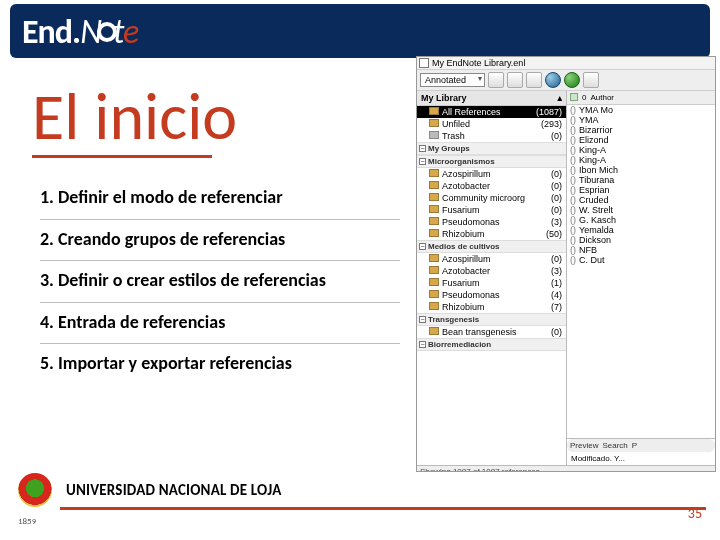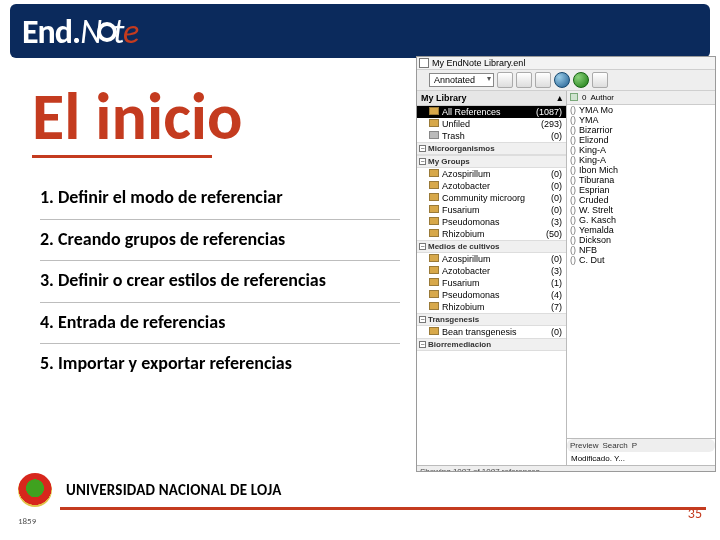--- a/index.html
+++ b/index.html
@@ -16,21 +16,21 @@
   .logo .bold { font-weight:700; font-style:normal; }
   .logo .circle {
     display:inline-block; width:20px; height:20px; border:4px solid #fff;
     border-radius:50%; vertical-align:middle; margin:0 -4px; position:relative; top:-2px;
   }
   .logo .ring { color:#c43b1f; }
 
   
   .title {
     position:absolute; left:32px; top:76px;
-    font-size:66px; font-weight:700; color:#c43b1f;
+    font-size:66px; font-weight:400; color:#c43b1f;
   }
   .title-rule {
     position:absolute; left:32px; top:155px; width:180px; height:3px; background:#c43b1f;
   }
 
   
   .list {
     position:absolute; left:40px; top:178px; width:360px;
   }
   .item {
@@ -63,21 +63,21 @@
   }
 
   
   .app {
     position:absolute; right:4px; top:56px; width:300px; height:416px;
     background:#f3f3f3; border:1px solid #9a9a9a; font-size:9px; color:#000;
     font-family:"Segoe UI",Tahoma,Arial,sans-serif; overflow:hidden;
   }
   .titlebar-row { display:flex; align-items:flex-end; padding:1px 2px; border-bottom:1px solid #cfcfcf; }
   .titlebar-row .dicon { width:10px; height:10px; background:#fff; border:1px solid #777; margin-right:3px; }
-  .toolbar-row { display:flex; align-items:center; padding:2px 12px; gap:3px; border-bottom:1px solid #cfcfcf; background:#eee; }
+  .toolbar-row { display:flex; align-items:center; padding:2px 3px; gap:3px; border-bottom:1px solid #cfcfcf; background:#eee; }
   .combo { border:1px solid #888; background:#fff; padding:1px 18px 1px 4px; position:relative; }
   .combo::after { content:"▾"; position:absolute; right:2px; top:0; font-size:8px; color:#555; }
   .tbtn { width:16px; height:16px; border:1px solid #aaa; background:linear-gradient(#fff,#ddd); border-radius:2px; }
   .orb { width:16px; height:16px; border-radius:50%; background:radial-gradient(circle at 30% 30%,#8ad27a,#1a7a12); border:1px solid #156212;}
   .orb2 { background:radial-gradient(circle at 30% 30%,#9bcde8,#1f5c8f); border:1px solid #15486f;}
   .app-body { display:flex; height: calc(100% - 40px); }
   .leftpane { width:150px; border-right:1px solid #bbb; background:#fff; display:flex; flex-direction:column; overflow:hidden;}
   .leftpane .hdr { background:#e6e6e6; padding:2px 4px; font-weight:600; border-bottom:1px solid #ccc; display:flex; justify-content:space-between; }
   .grp-title { background:#f0f0f0; padding:1px 2px; font-size:8px; color:#333; border-top:1px solid #ddd; border-bottom:1px solid #ddd; display:flex; align-items:center; gap:2px;}
   .grp-title .box { width:7px; height:7px; border:1px solid #777; background:#fff; font-size:7px; line-height:6px; text-align:center; }
@@ -143,25 +143,25 @@
         <span><span class="ic"></span><span>Unfiled</span></span>
         <span>(293)</span>
       </div>
       <div class="row">
         <span><span class="ic" style="background:#bbb;border-color:#888"></span><span>Trash</span></span>
         <span>(0)</span>
       </div>
       <div id="groups-container">
           <div class="grp-title">
             <span class="box">−</span>
+            <b>My Groups</b>
+          </div>
+          <div class="grp-title">
+            <span class="box">−</span>
             <b>Microorganismos</b>
-          </div>
-          <div class="grp-title">
-            <span class="box">−</span>
-            <b>My Groups</b>
           </div>
           <div class="row">
             <span><span class="ic"></span>Azospirillum</span>
             <span>(0)</span>
           </div>
           <div class="row">
             <span><span class="ic"></span>Azotobacter</span>
             <span>(0)</span>
           </div>
           <div class="row">

